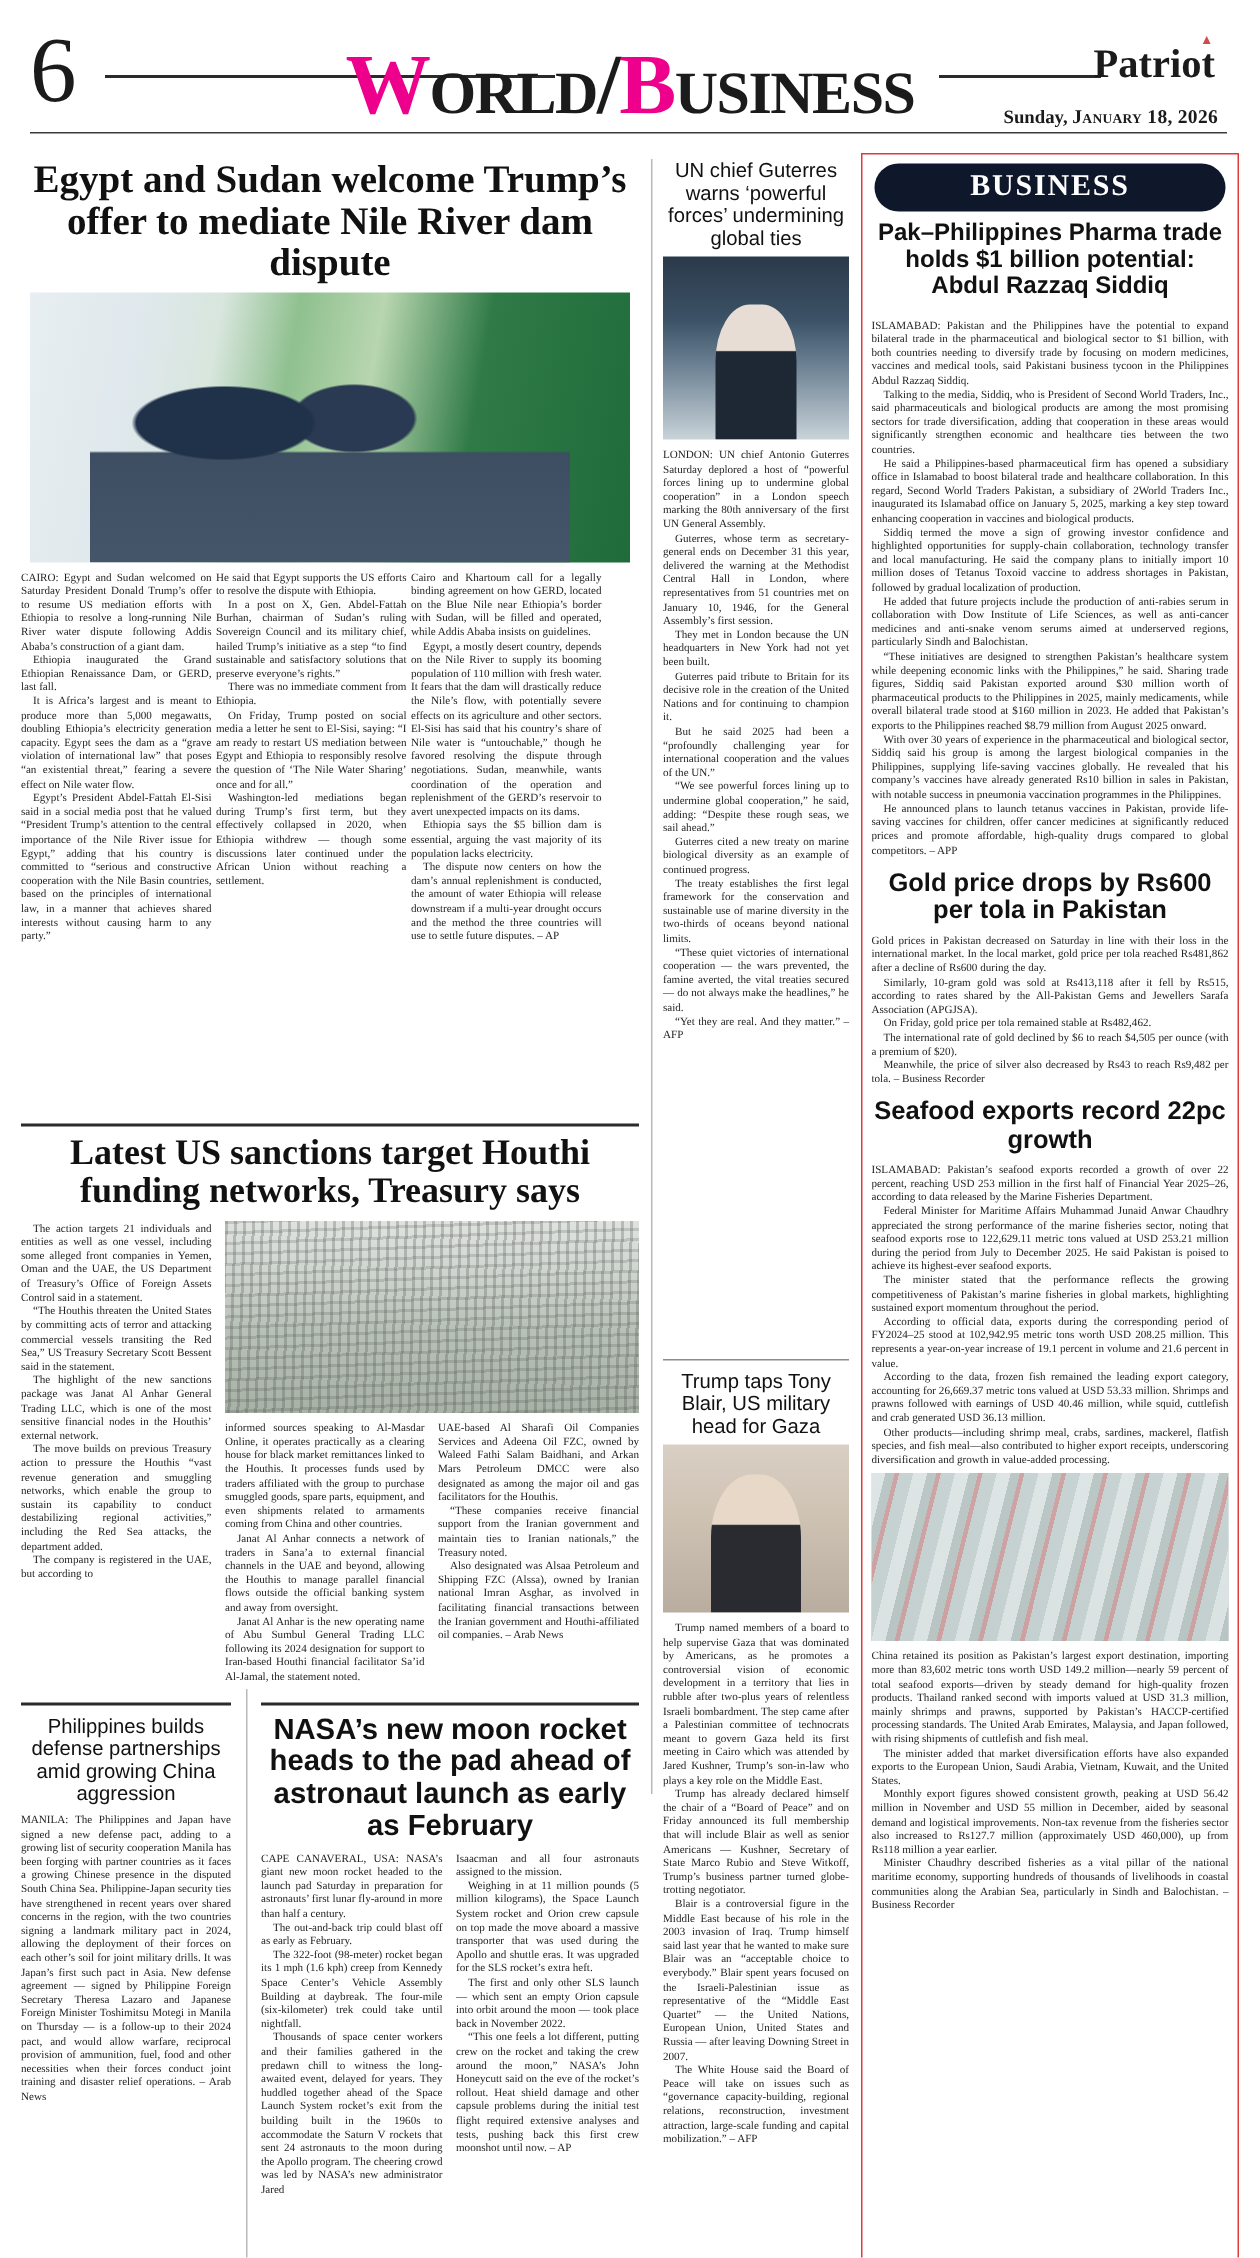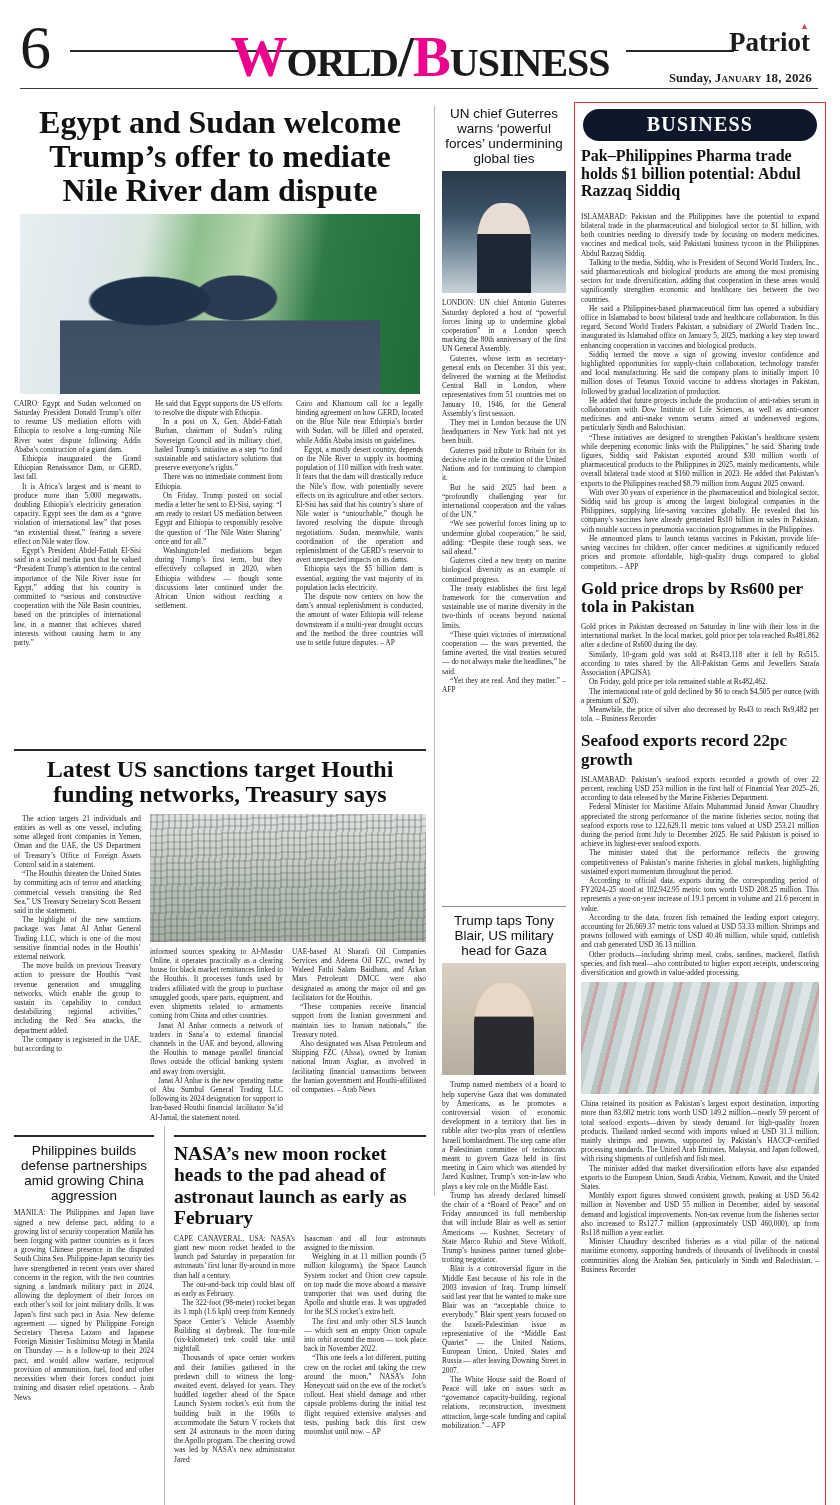--- a/index.html
+++ b/index.html
@@ -38,22 +38,22 @@
 
   
   .content{position:relative;margin-top:14px;}
   .vline{position:absolute;width:0;border-left:1px solid #b9b9b9;}
 
   h1.hl{
     font-weight:700;text-align:center;margin:0 0 6px 0;color:#111;
     font-family:"Liberation Serif",serif;line-height:1.06;
   }
   h2.hl{
-    font-weight:700;text-align:left;margin:0 0 5px 0;color:#111;
-    font-family:Liberation Serif, serif;line-height:1.1;
+    font-weight:700;text-align:center;margin:0 0 5px 0;color:#111;
+    font-family:Liberation Sans, sans-serif;line-height:1.1;
   }
   h3.hl{
     font-weight:400;text-align:center;margin:0 0 5px 0;color:#111;
     font-family:Liberation Sans, sans-serif;line-height:1.12;
   }
   p.body{
     margin:0;text-align:justify;text-justify:inter-word;
     font-size:7.4px;line-height:9.2px;text-indent:8px;hyphens:auto;
     font-family:"Liberation Serif",serif;color:#232323;
   }
@@ -131,23 +131,23 @@
     </div>
     <div class="mast-rule"></div>
   </div>
 
   <div class="content">
 
     <div class="vline" style="left:420px;top:0;height:1090px;"></div>
     <div class="vline" style="left:150px;top:1020px;height:385px;"></div>
 
     <div class="col" style="position:absolute;left:0;top:0;width:412px;">
-      <h1 class="hl" style="font-size:32px;padding:0 4px;">Egypt and Sudan welcome Trump’s offer to mediate Nile River dam dispute</h1>
+      <h1 class="hl" style="font-size:26px;padding:0 4px;">Egypt and Sudan welcome Trump’s offer to mediate Nile River dam dispute</h1>
       <div class="photo ph-trump" style="width:400px;height:180px;margin:6px auto 5px auto;"></div>
-      <div style="display:flex;gap:14px;">
+      <div style="display:flex;gap:3px;">
         <div style="width:127px;">
           <p class="body first">CAIRO: Egypt and Sudan welcomed on Saturday President Donald Trump’s offer to resume US mediation efforts with Ethiopia to resolve a long-running Nile River water dispute following Addis Ababa’s construction of a giant dam.</p>
           <p class="body">Ethiopia inaugurated the Grand Ethiopian Renaissance Dam, or GERD, last fall.</p>
           <p class="body">It is Africa’s largest and is meant to produce more than 5,000 megawatts, doubling Ethiopia’s electricity generation capacity. Egypt sees the dam as a “grave violation of international law” that poses “an existential threat,” fearing a severe effect on Nile water flow.</p>
           <p class="body">Egypt’s President Abdel-Fattah El-Sisi said in a social media post that he valued “President Trump’s attention to the central importance of the Nile River issue for Egypt,” adding that his country is committed to “serious and constructive cooperation with the Nile Basin countries, based on the principles of international law, in a manner that achieves shared interests without causing harm to any party.”</p>
         </div>
         <div style="width:127px;">
           <p class="body first">He said that Egypt supports the US efforts to resolve the dispute with Ethiopia.</p>
           <p class="body">In a post on X, Gen. Abdel-Fattah Burhan, chairman of Sudan’s ruling Sovereign Council and its military chief, hailed Trump’s initiative as a step “to find sustainable and satisfactory solutions that preserve everyone’s rights.”</p>
           <p class="body">There was no immediate comment from Ethiopia.</p>

